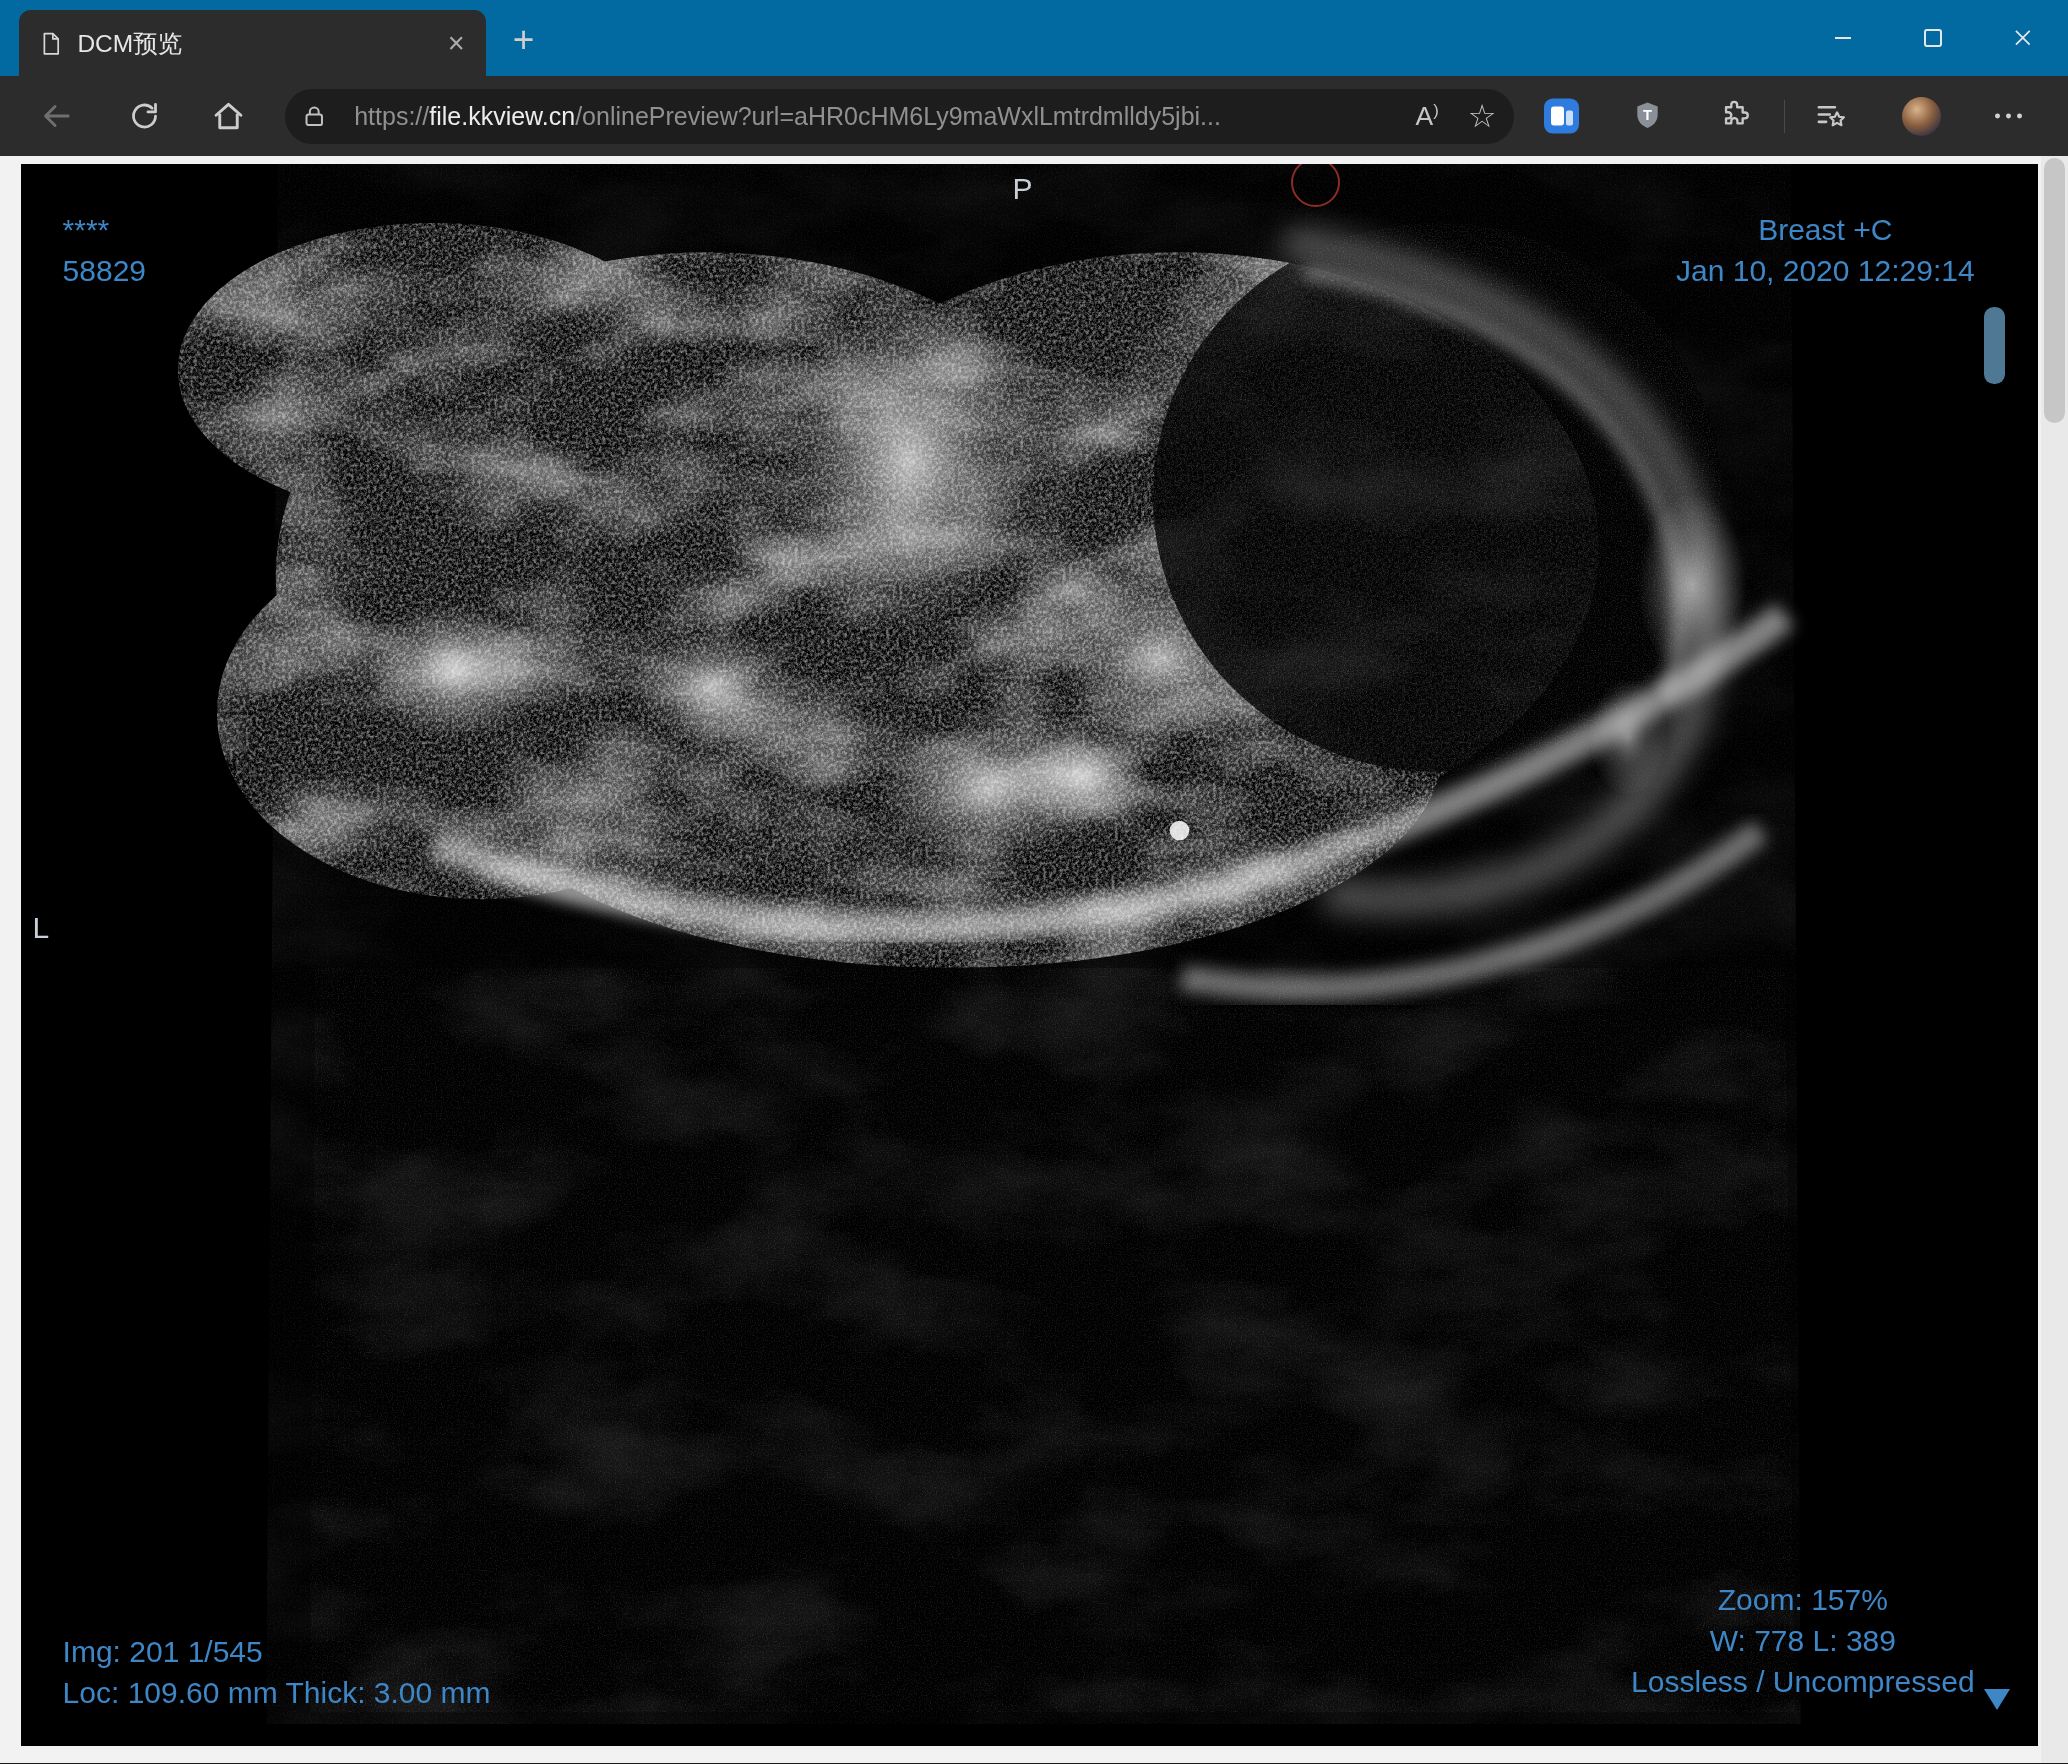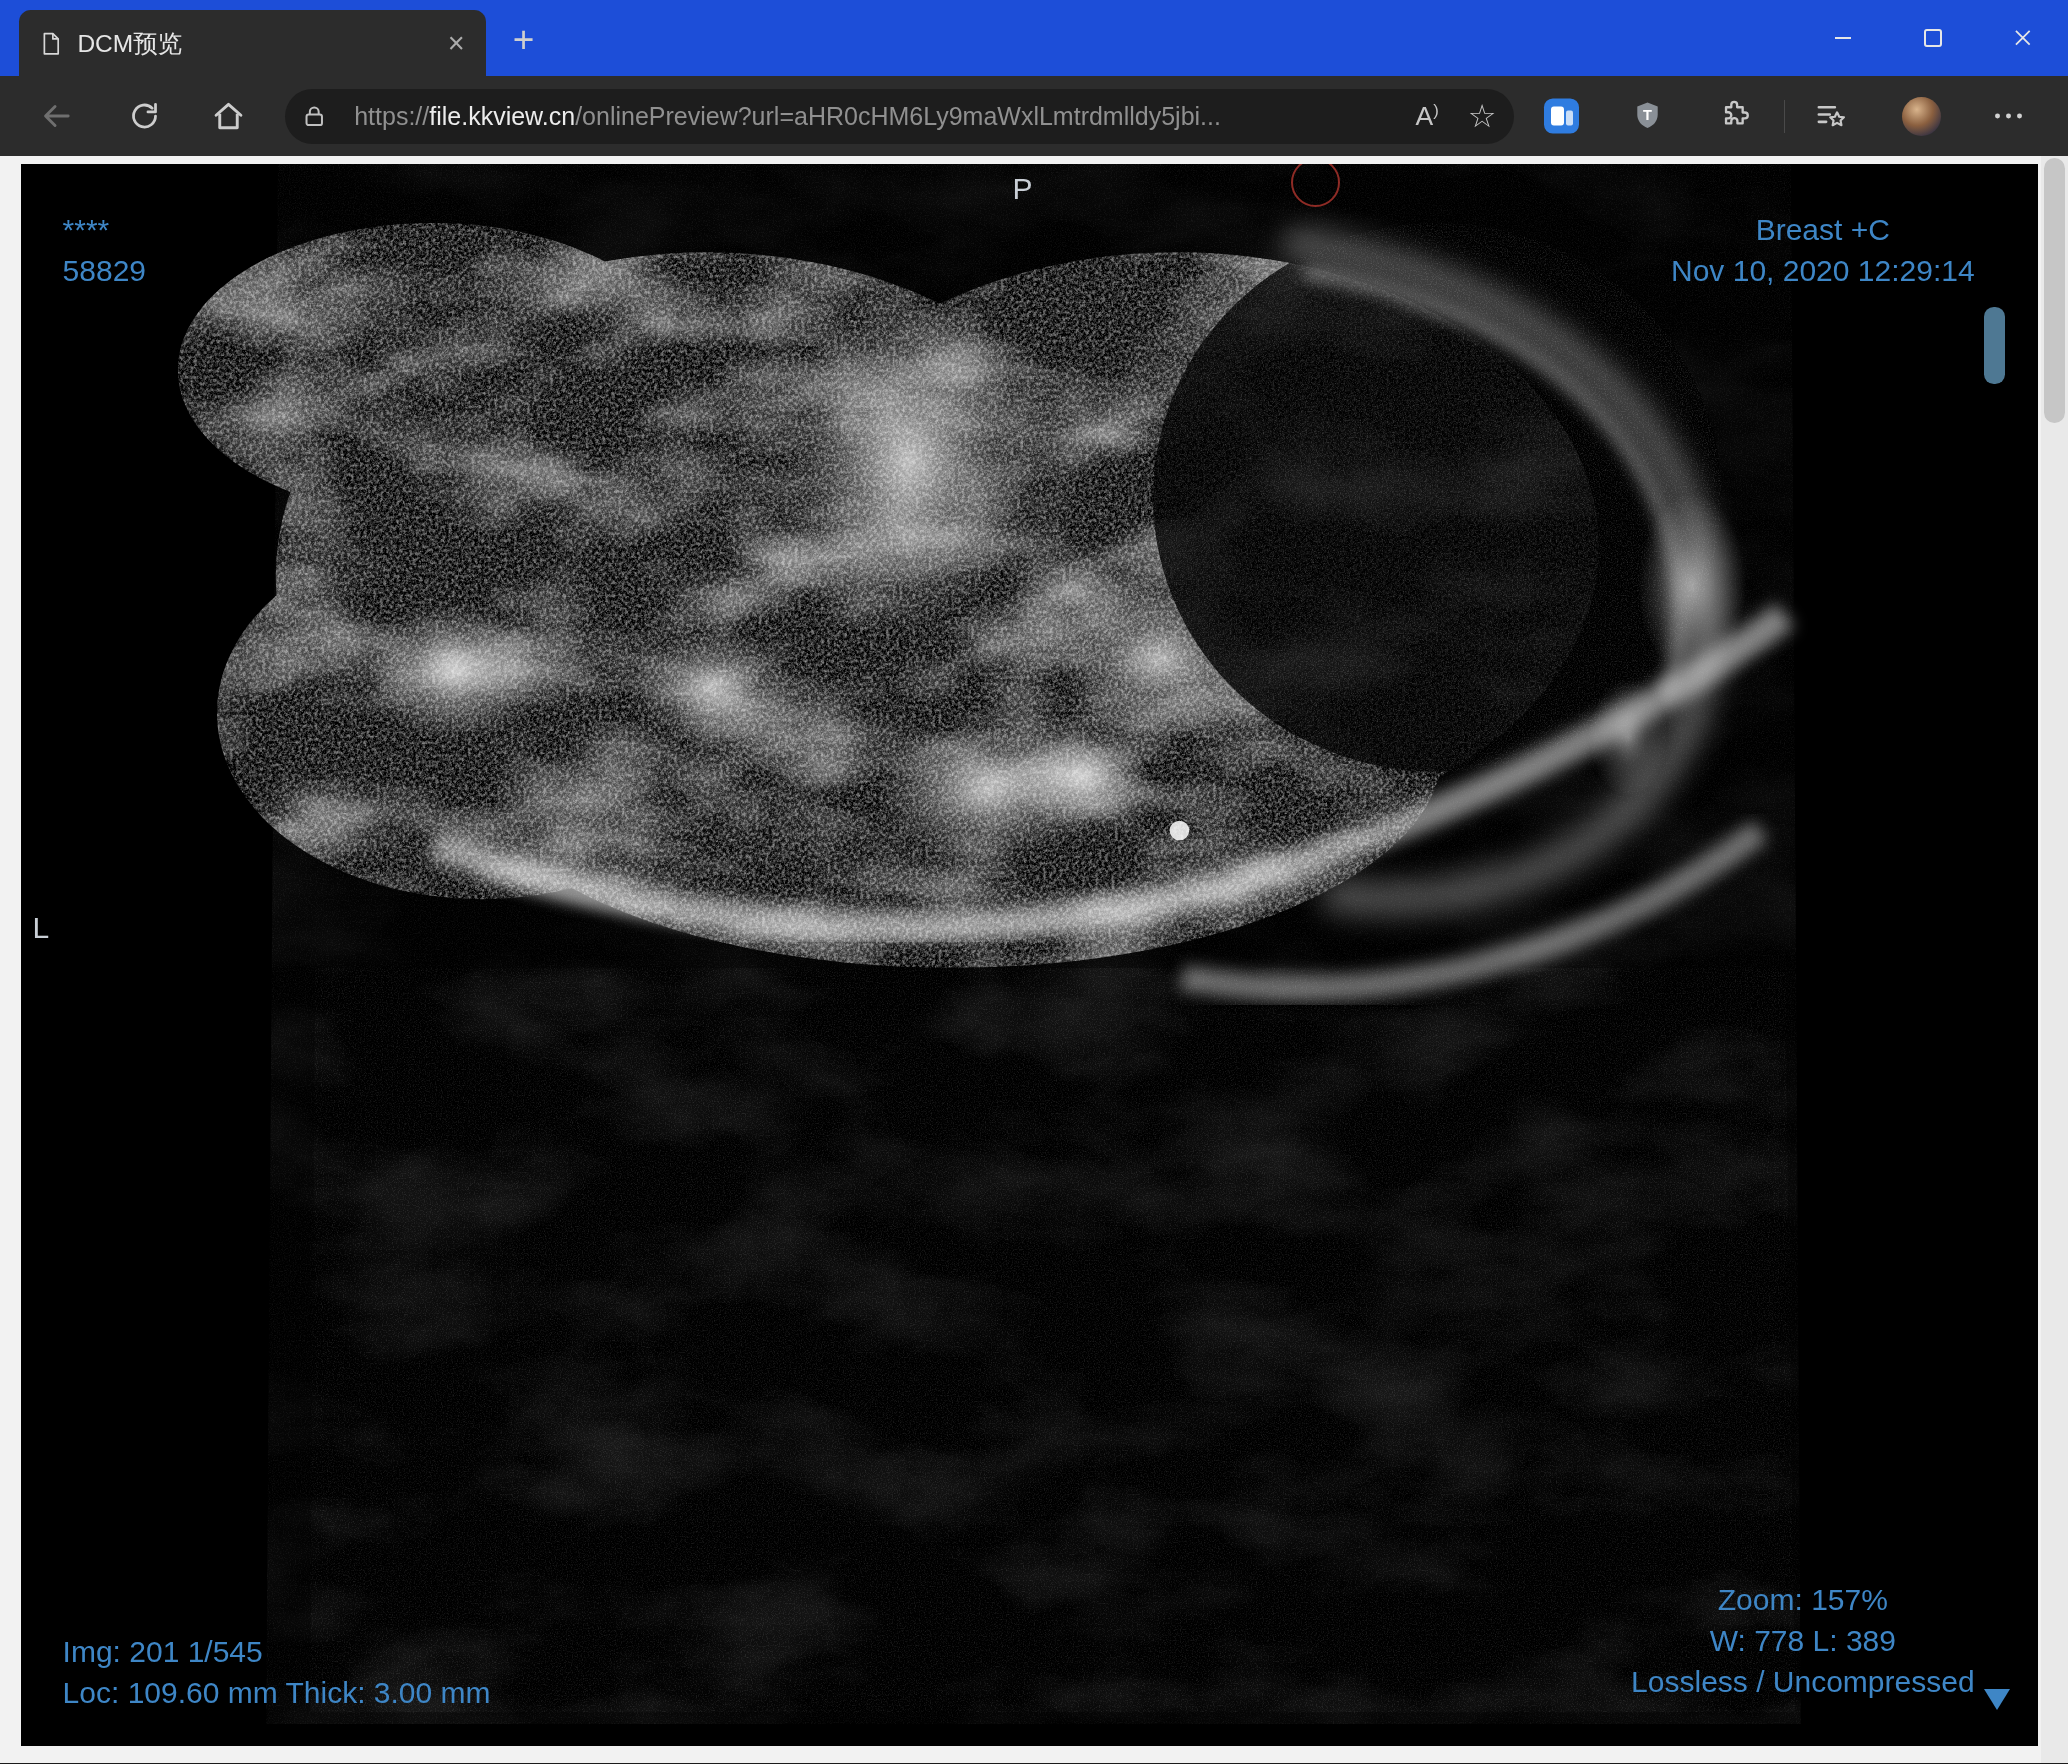--- a/index.html
+++ b/index.html
@@ -3,21 +3,21 @@
 <meta charset="utf-8">
 <style>
   html,body { margin:0; padding:0; }
   body {
     width:2068px; height:1764px; overflow:hidden;
     background:#1B1B1B;
     font-family:"Liberation Sans","DejaVu Sans",sans-serif;
     position:relative;
   }
   
-  .tabstrip { position:relative; height:76px; background:#1d4ed8; }
+  .tabstrip { position:relative; height:76px; background:#0369a1; }
   .tab {
     position:absolute; left:18.6px; top:9.8px; width:467px; height:67px;
     background:#2C2C2C; border-radius:11.8px 11.8px 0 0;
     display:flex; align-items:center; padding:0 9.8px 0 19.6px; box-sizing:border-box;
   }
   .tab-title { margin-left:13.7px; font-size:24.5px; color:#E6E6E6; flex:1; white-space:nowrap; overflow:hidden; }
   .tab-close { font-size:29px; color:#ACACAC; width:39px; height:39px; line-height:39px; text-align:center; border-radius:7.8px; }
   .newtab-button { position:absolute; left:502px; top:18.6px; width:43px; height:43px; font-size:37px; font-weight:300;
     color:#CFCFCF; display:flex; align-items:center; justify-content:center; border-radius:7.8px; }
   .win-controls { position:absolute; right:0; top:0; height:76px; display:flex; }
@@ -246,21 +246,21 @@
       </g>
     </svg>
 
     <div class="ov" style="left:42px; top:45px;">
       <div>****</div>
       <div>58829</div>
     </div>
     <div class="marker" style="left:992px; top:7.8px;">P</div>
     <div class="ov right" style="right:63px; top:45px;">
       <div>Breast +C</div>
-      <div>Nov 10, 2020 12:29:14</div>
+      <div>Jan 10, 2020 12:29:14</div>
     </div>
     <div class="marker" style="left:11.8px; top:747px;">L</div>
     <div class="ov" style="left:42px; bottom:33px;">
       <div>Img: 201 1/545</div>
       <div>Loc: 109.60 mm Thick: 3.00 mm</div>
     </div>
     <div class="ov right" style="right:63px; bottom:44px;">
       <div>Zoom: 157%</div>
       <div>W: 778 L: 389</div>
       <div>Lossless / Uncompressed</div>

